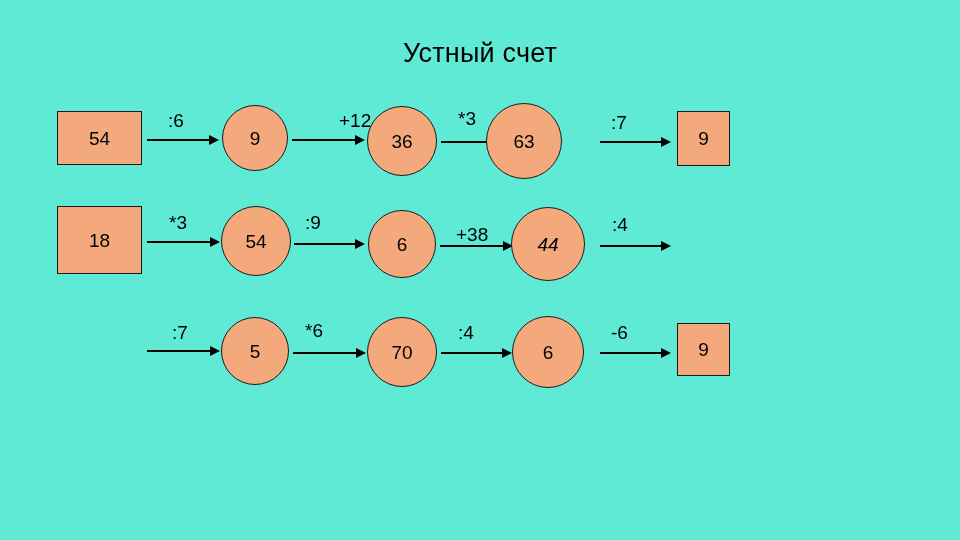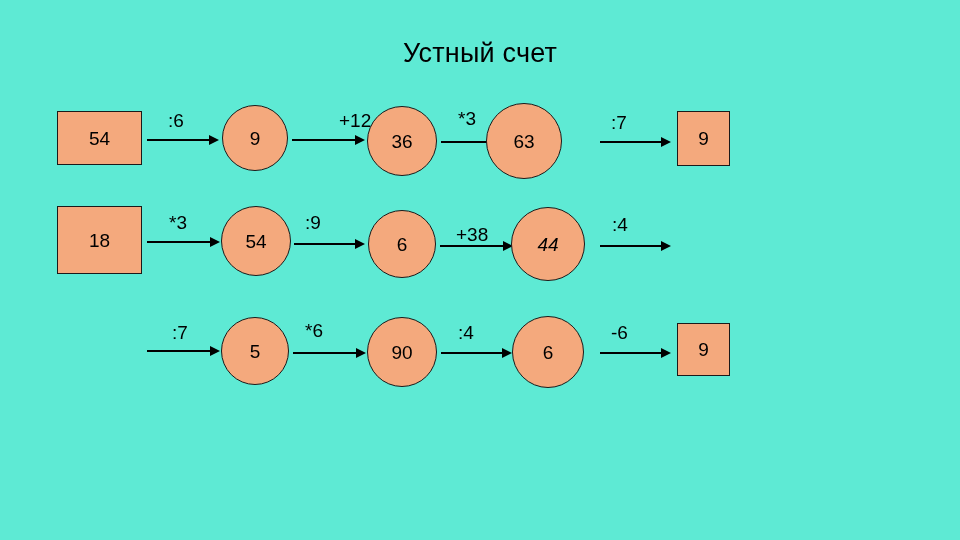--- a/index.html
+++ b/index.html
@@ -173,21 +173,21 @@
     <div class="op" style="left: 172px; top: 11px;">:7</div>
 
     <div class="node circle" style="left:221px; top:5px; width:68px; height:68px;">5</div>
 
     <div class="edge" style="left:293px; top:40px; width:74px;">
       <div class="shaft" style="width:64px;"></div>
       <div class="head" style="left:63px;"></div>
     </div>
     <div class="op" style="left: 305px; top: 9px;">*6</div>
 
-    <div class="node circle" style="left:367px; top:5px; width:70px; height:70px;">90</div>
+    <div class="node circle" style="left:367px; top:5px; width:70px; height:70px;">70</div>
 
     <div class="edge" style="left:441px; top:40px; width:72px;">
       <div class="shaft" style="width:62px;"></div>
       <div class="head" style="left:61px;"></div>
     </div>
     <div class="op" style="left: 458px; top: 11px;">:4</div>
 
     <div class="node circle" style="left:512px; top:4px; width:72px; height:72px;">6</div>
 
     <div class="edge" style="left:600px; top:40px; width:72px;">

